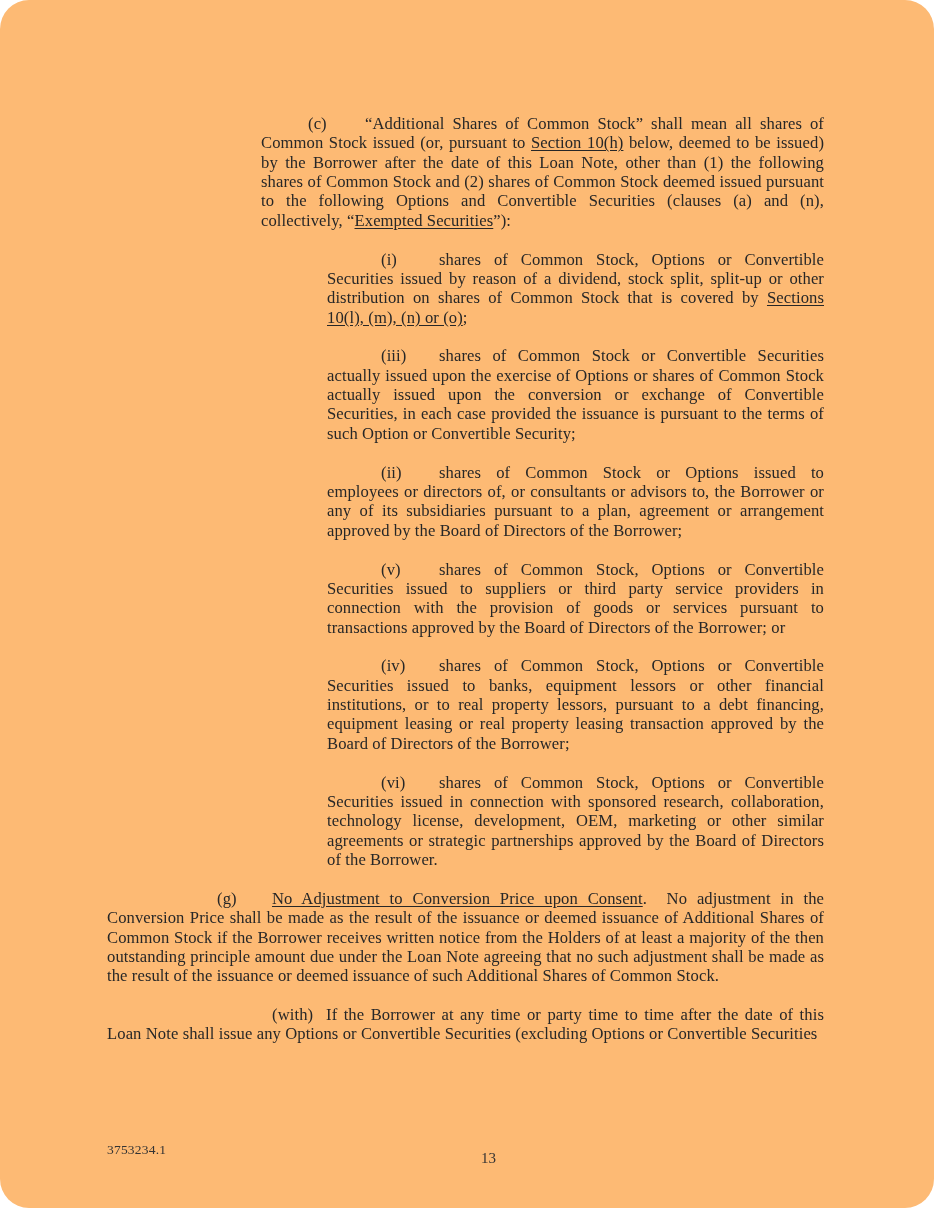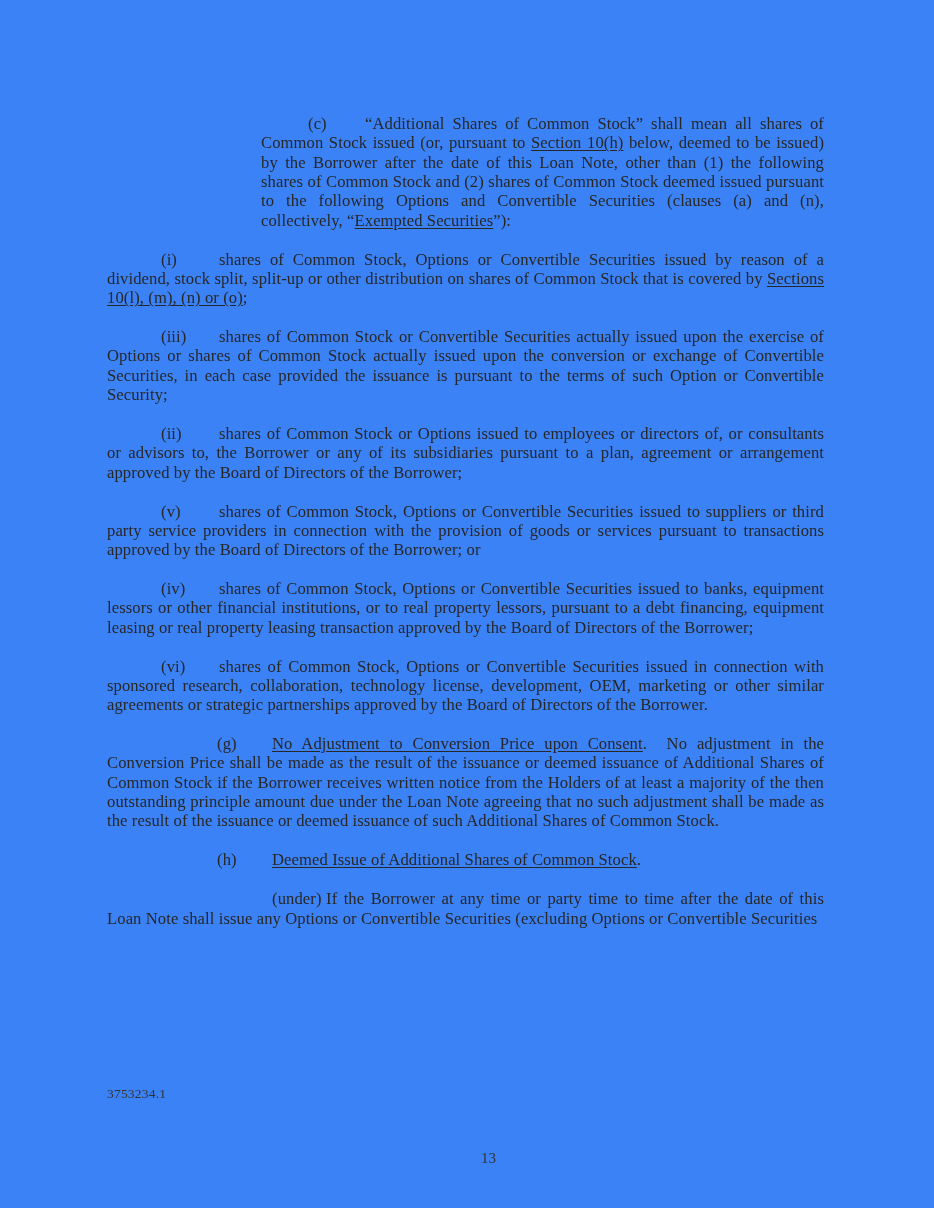--- a/index.html
+++ b/index.html
@@ -4,64 +4,65 @@
 <style>
   html, body {
     margin: 0;
     padding: 0;
     background: #ffffff;
   }
   .page {
     position: relative;
     width: 934px;
     height: 1208px;
-    background: #3b82f6;
+    background: #fdba74;
     font-family: "Liberation Serif", "DejaVu Serif", serif;
     color: #272727;
     overflow: hidden;
+    border-radius: 29px;
   }
   .content {
     position: absolute;
     left: 107px;
     top: 114px;
     width: 717px;
   }
   .para {
     margin: 0 0 19.5px 0;
     text-align: justify;
     font-size: 16.6px;
     line-height: 19.35px;
     letter-spacing: 0.1px;
   }
   .para:last-child { margin-bottom: 0; }
   
   .level-1 { margin-left: 154px; text-indent: 47px; }
   .level-1 .label { width: 57px; }
   
-  .level-2 { text-indent: 54px; }
+  .level-2 { margin-left: 220px; text-indent: 54px; }
   .level-2 .label { width: 58px; }
   
   .level-0 { margin-left: 0; text-indent: 110px; }
   .level-0 .label { width: 55px; }
   
   .label-wide { text-indent: 165px; }
   .label-wide .label { width: 54px; }
   .space-before { margin-top: 13px; }
   .label {
     display: inline-block;
     text-indent: 0;
   }
   .u {
     text-decoration: underline;
     text-underline-offset: 2px;
   }
   .footer-docnum {
     position: absolute;
     left: 107px;
-    top: 1086px;
+    top: 1142px;
     font-size: 13.5px;
     letter-spacing: 0.2px;
     color: #333333;
   }
   .footer-pagenum {
     position: absolute;
     left: 481px;
     top: 1150px;
     font-size: 15px;
     color: #333333;
@@ -73,19 +74,18 @@
 <div class="page">
   <main class="content">
       <p class="para level-1"><span class="label">(c)</span><span>“Additional Shares of Common Stock” shall mean all shares of Common Stock issued (or, pursuant to </span><span class="u">Section 10(h)</span><span> below, deemed to be issued) by the Borrower after the date of this Loan Note, other than (1) the following shares of Common Stock and (2) shares of Common Stock deemed issued pursuant to the following Options and Convertible Securities (clauses (a) and (n), collectively, “</span><span class="u">Exempted Securities</span><span>”):</span></p>
       <p class="para level-2"><span class="label">(i)</span><span>shares of Common Stock, Options or Convertible Securities issued by reason of a dividend, stock split, split-up or other distribution on shares of Common Stock that is covered by </span><span class="u">Sections 10(l), (m), (n) or (o)</span><span>;</span></p>
       <p class="para level-2"><span class="label">(iii)</span><span>shares of Common Stock or Convertible Securities actually issued upon the exercise of Options or shares of Common Stock actually issued upon the conversion or exchange of Convertible Securities, in each case provided the issuance is pursuant to the terms of such Option or Convertible Security;</span></p>
       <p class="para level-2"><span class="label">(ii)</span><span>shares of Common Stock or Options issued to employees or directors of, or consultants or advisors to, the Borrower or any of its subsidiaries pursuant to a plan, agreement or arrangement approved by the Board of Directors of the Borrower;</span></p>
       <p class="para level-2"><span class="label">(v)</span><span>shares of Common Stock, Options or Convertible Securities issued to suppliers or third party service providers in connection with the provision of goods or services pursuant to transactions approved by the Board of Directors of the Borrower; or</span></p>
       <p class="para level-2"><span class="label">(iv)</span><span>shares of Common Stock, Options or Convertible Securities issued to banks, equipment lessors or other financial institutions, or to real property lessors, pursuant to a debt financing, equipment leasing or real property leasing transaction approved by the Board of Directors of the Borrower;</span></p>
       <p class="para level-2"><span class="label">(vi)</span><span>shares of Common Stock, Options or Convertible Securities issued in connection with sponsored research, collaboration, technology license, development, OEM, marketing or other similar agreements or strategic partnerships approved by the Board of Directors of the Borrower.</span></p>
       <p class="para level-0 space-before"><span class="label">(g)</span><span class="u">No Adjustment to Conversion Price upon Consent</span><span>.&nbsp; No adjustment in the Conversion Price shall be made as the result of the issuance or deemed issuance of Additional Shares of Common Stock if the Borrower receives written notice from the Holders of at least a majority of the then outstanding principle amount due under the Loan Note agreeing that no such adjustment shall be made as the result of the issuance or deemed issuance of such Additional Shares of Common Stock.</span></p>
-      <p class="para level-0"><span class="label">(h)</span><span class="u">Deemed Issue of Additional Shares of Common Stock</span><span>.</span></p>
-      <p class="para level-0 label-wide"><span class="label">(under)</span><span>If the Borrower at any time or party time to time after the date of this Loan Note shall issue any Options or Convertible Securities (excluding Options or Convertible Securities</span></p>
+      <p class="para level-0 label-wide"><span class="label">(with)</span><span>If the Borrower at any time or party time to time after the date of this Loan Note shall issue any Options or Convertible Securities (excluding Options or Convertible Securities</span></p>
     </main>
 
   <span class="footer-docnum">3753234.1</span>
   <span class="footer-pagenum">13</span>
 </div>
 
 </body></html>

